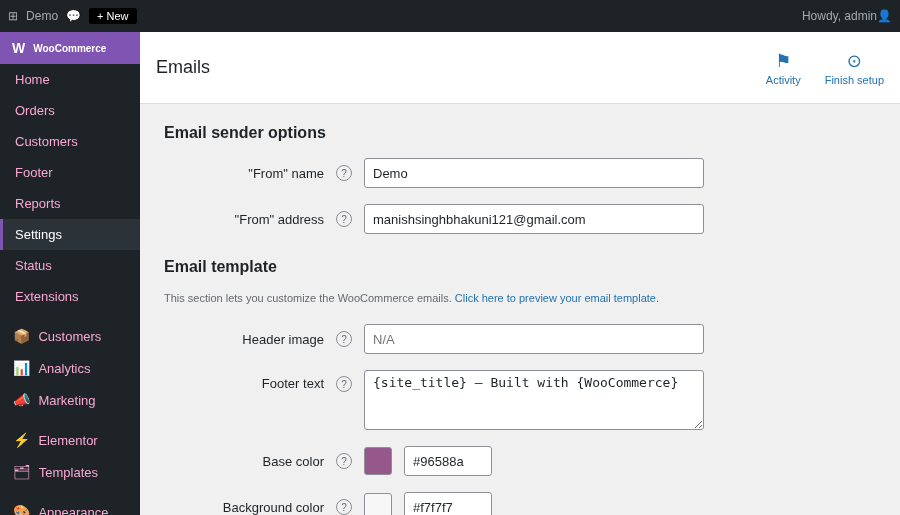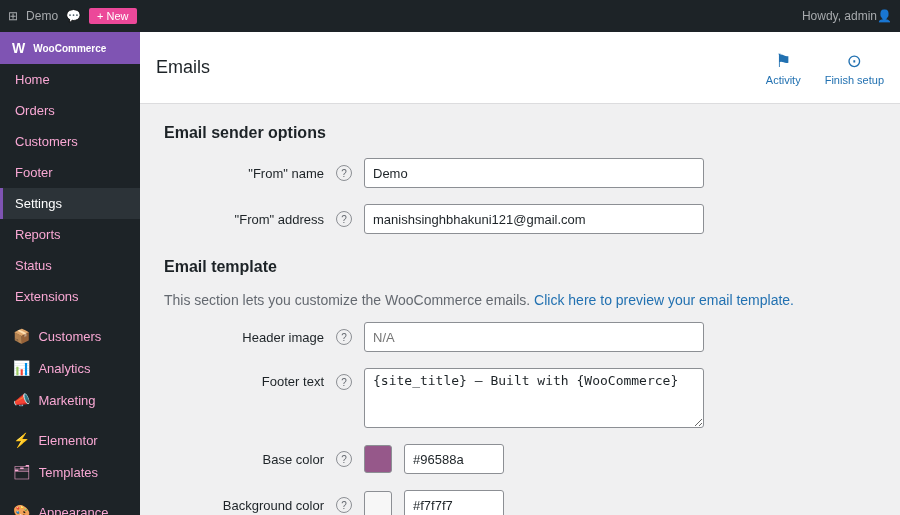--- a/index.html
+++ b/index.html
@@ -12,21 +12,21 @@
       display: flex;
       align-items: center;
       justify-content: space-between;
       padding: 0 8px;
       flex-shrink: 0;
     }
     .top-bar-left { display: flex; align-items: center; gap: 8px; }
     .top-bar-right { display: flex; align-items: center; }
     .top-bar-icon { color: #a7aaad; font-size: 12px; cursor: pointer; }
     .top-bar-text { color: #a7aaad; font-size: 12px; }
-    .top-bar-new { background: #ec4899; color: #fff; font-size: 11px; padding: 2px 8px; border-radius: 2px; cursor: pointer; }
+    .top-bar-new { background: #000000; color: #fff; font-size: 11px; padding: 2px 8px; border-radius: 2px; cursor: pointer; }
 
     
     .layout { display: flex; flex: 1; overflow: hidden; }
 
     
     .sidebar {
       width: 140px;
       background: #1d2327;
       flex-shrink: 0;
       overflow-y: auto;
@@ -114,39 +114,39 @@
       padding: 4px 8px;
       border: 1px solid #8c8f94;
       border-radius: 3px;
       font-size: 13px;
       background: #fff;
       color: #1d2327;
       resize: vertical;
     }
 
     .email-template-section { margin-top: 24px; }
-    .email-template-desc { font-size: 14px; color: #646970; margin-bottom: 14px; }
+    .email-template-desc { font-size: 11px; color: #646970; margin-bottom: 20px; }
     .email-template-desc a { color: #2271b1; text-decoration: none; }
 
     .color-row {
       display: flex;
       align-items: center;
       margin-bottom: 16px;
       gap: 12px;
     }
     .color-swatch {
       width: 28px;
       height: 28px;
       border: 1px solid #8c8f94;
       border-radius: 3px;
       cursor: pointer;
       flex-shrink: 0;
     }
     .color-input {
-      width: 100px;
+      width: 88px;
       height: 30px;
       padding: 4px 8px;
       border: 1px solid #8c8f94;
       border-radius: 3px;
       font-size: 13px;
       background: #fff;
       color: #1d2327;
     }
     .white-swatch { background: #f7f7f7; }
 
@@ -191,25 +191,25 @@
     </div>
     <div class="sidebar-item">
       <span>Orders</span>
     </div>
     <div class="sidebar-item">
       <span>Customers</span>
     </div>
     <div class="sidebar-item">
       <span>Footer</span>
     </div>
+    <div class="sidebar-item">
+      <span>Reports</span>
+    </div>
     <div class="sidebar-item active">
       <span>Settings</span>
-    </div>
-    <div class="sidebar-item">
-      <span>Reports</span>
     </div>
     <div class="sidebar-item">
       <span>Status</span>
     </div>
     <div class="sidebar-item">
       <span>Extensions</span>
     </div>
     <div class="sidebar-divider"></div>
     <div class="sidebar-item has-icon">
       <span class="sidebar-icon">📦</span>

